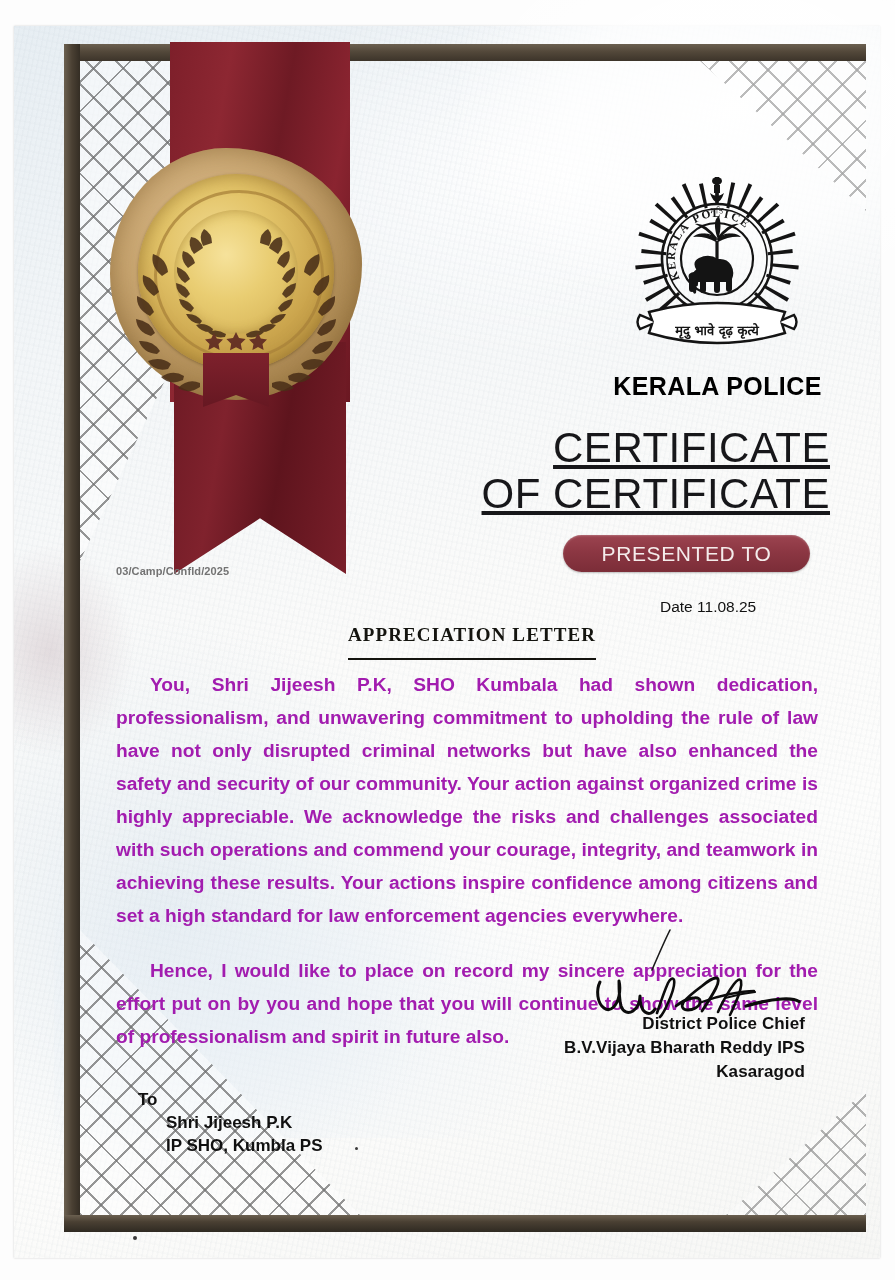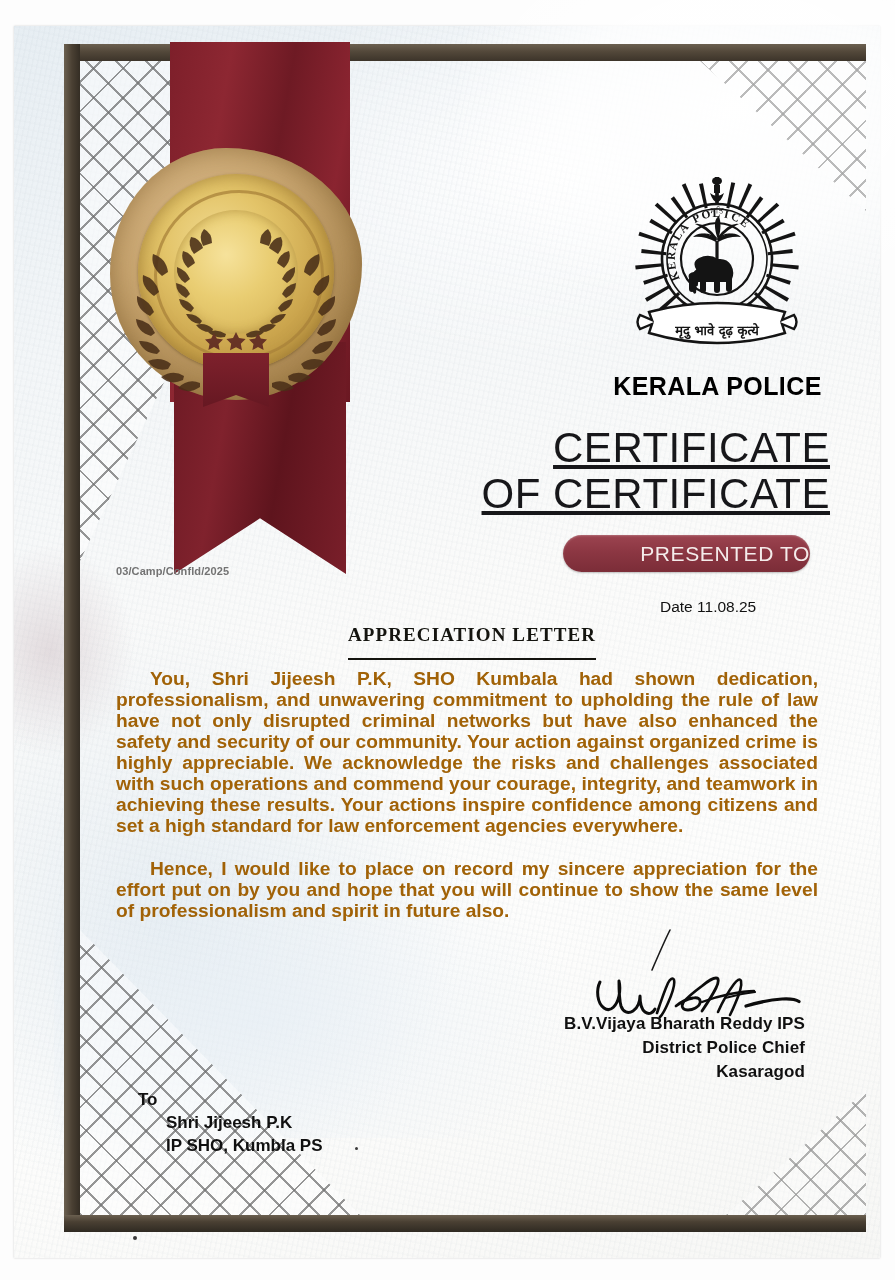--- a/index.html
+++ b/index.html
@@ -178,21 +178,21 @@
     text-decoration: underline;
   }
   .cert-title .l2 { display: block; }
 
   .presented-pill {
     position: absolute; left: 563px; top: 535px;
     width: 247px; height: 37px;
     border-radius: 19px;
     background: linear-gradient(180deg, #9c4450 0%, #8b3642 48%, #7b2d38 100%);
     box-shadow: inset 0 1px 2px rgba(255,255,255,.22), 0 1px 2px rgba(0,0,0,.25);
-    display: flex; align-items: center; justify-content: flex-end;
+    display: flex; align-items: center; justify-content: center;
   }
   .presented-pill span {
     color: #f4eceb;
     font-size: 21px;
     font-weight: 400;
     letter-spacing: .6px;
   }
 
   
   .ref-no {
@@ -217,23 +217,23 @@
 
   .body-block {
     position: absolute;
     left: 116px;
     top: 668px;
     width: 702px;
   }
   .para {
     margin: 0 0 22px 0;
     font-size: 19.2px;
-    line-height: 21px;
+    line-height: 33px;
     font-weight: 700;
-    color: #a16207;
+    color: #a21caf;
     text-align: justify;
     text-justify: inter-word;
     text-indent: 34px;
     font-family: "Liberation Sans", sans-serif;
   }
   .para:last-child { margin-bottom: 0; }
 
   
   .sig-svg { position: absolute; left: 594px; top: 972px; width: 210px; height: 48px; }
   .sig-block {
@@ -491,22 +491,22 @@
       <path d="M63,41 C66,32 70,20 74,11 C76,7 79,5 80,8 C81,12 78,22 74,31 C71,38 68,43 66,45" stroke-width="2.6"></path>
       <path d="M82,34 C87,30 93,27 99,26 C104,25 107,27 106,31 C105,35 99,38 94,38 C89,38 87,35 89,31 C92,26 100,20 108,14 C114,9 119,6 122,6 C125,6 125,10 122,16 C118,24 112,33 108,39" stroke-width="2.8"></path>
       <path d="M108,30 C116,27 126,24 136,22 C146,20 154,19 160,19" stroke-width="2.4"></path>
       <path d="M124,40 C128,31 134,20 140,12 C143,8 146,6 147,9 C148,13 145,23 141,32 C139,37 137,41 136,43" stroke-width="2.6"></path>
       <path d="M131,26 C141,23 152,21 161,20" stroke-width="2.2"></path>
       <path d="M152,34 C162,31 175,28 188,27 C196,26.5 202,27.5 205,29.5" stroke-width="3.2"></path>
     </g>
   </svg>
 
   <div class="sig-block">
+    <div>District Police Chief</div>
     <div>B.V.Vijaya Bharath Reddy IPS</div>
-    <div>District Police Chief</div>
     <div>Kasaragod</div>
   </div>
 
   <div class="to-block">
     <div>To</div>
     <div class="name">Shri Jijeesh P.K</div>
     <div class="role">IP SHO, Kumbla  PS</div>
   </div>
 
   <div class="speck" style="left:133px; top:1236px; width:4px; height:4px;"></div>

